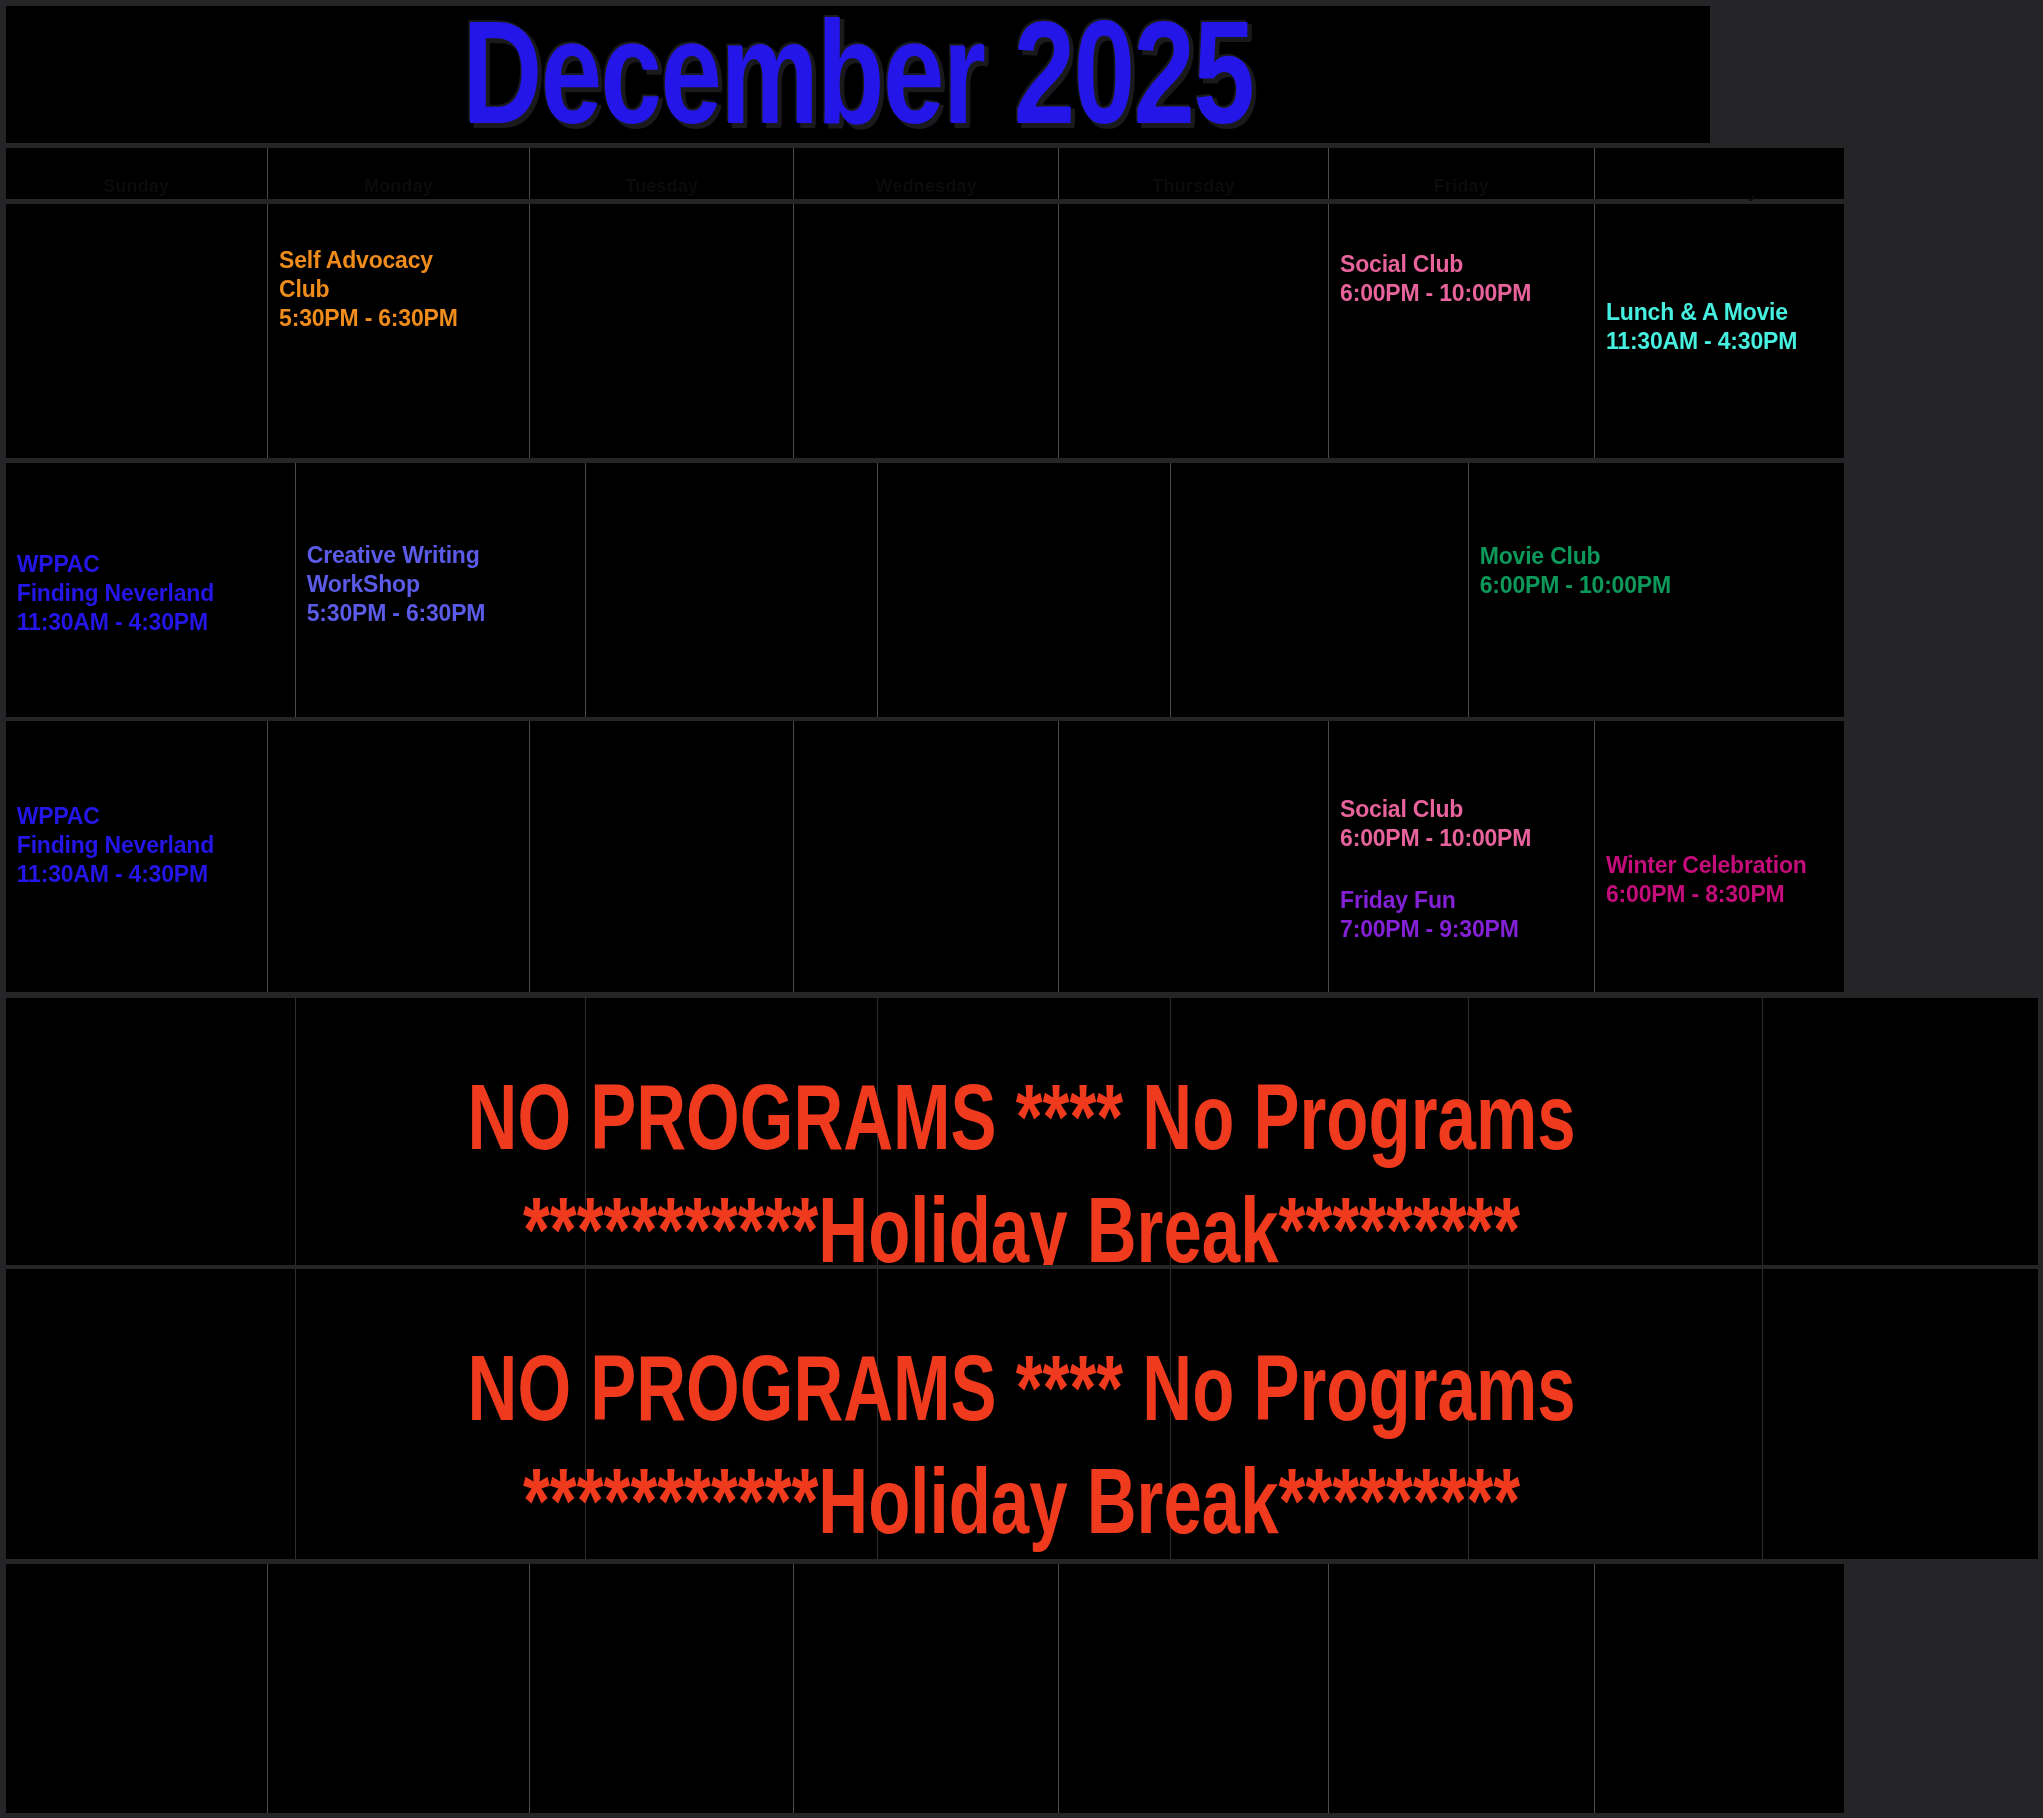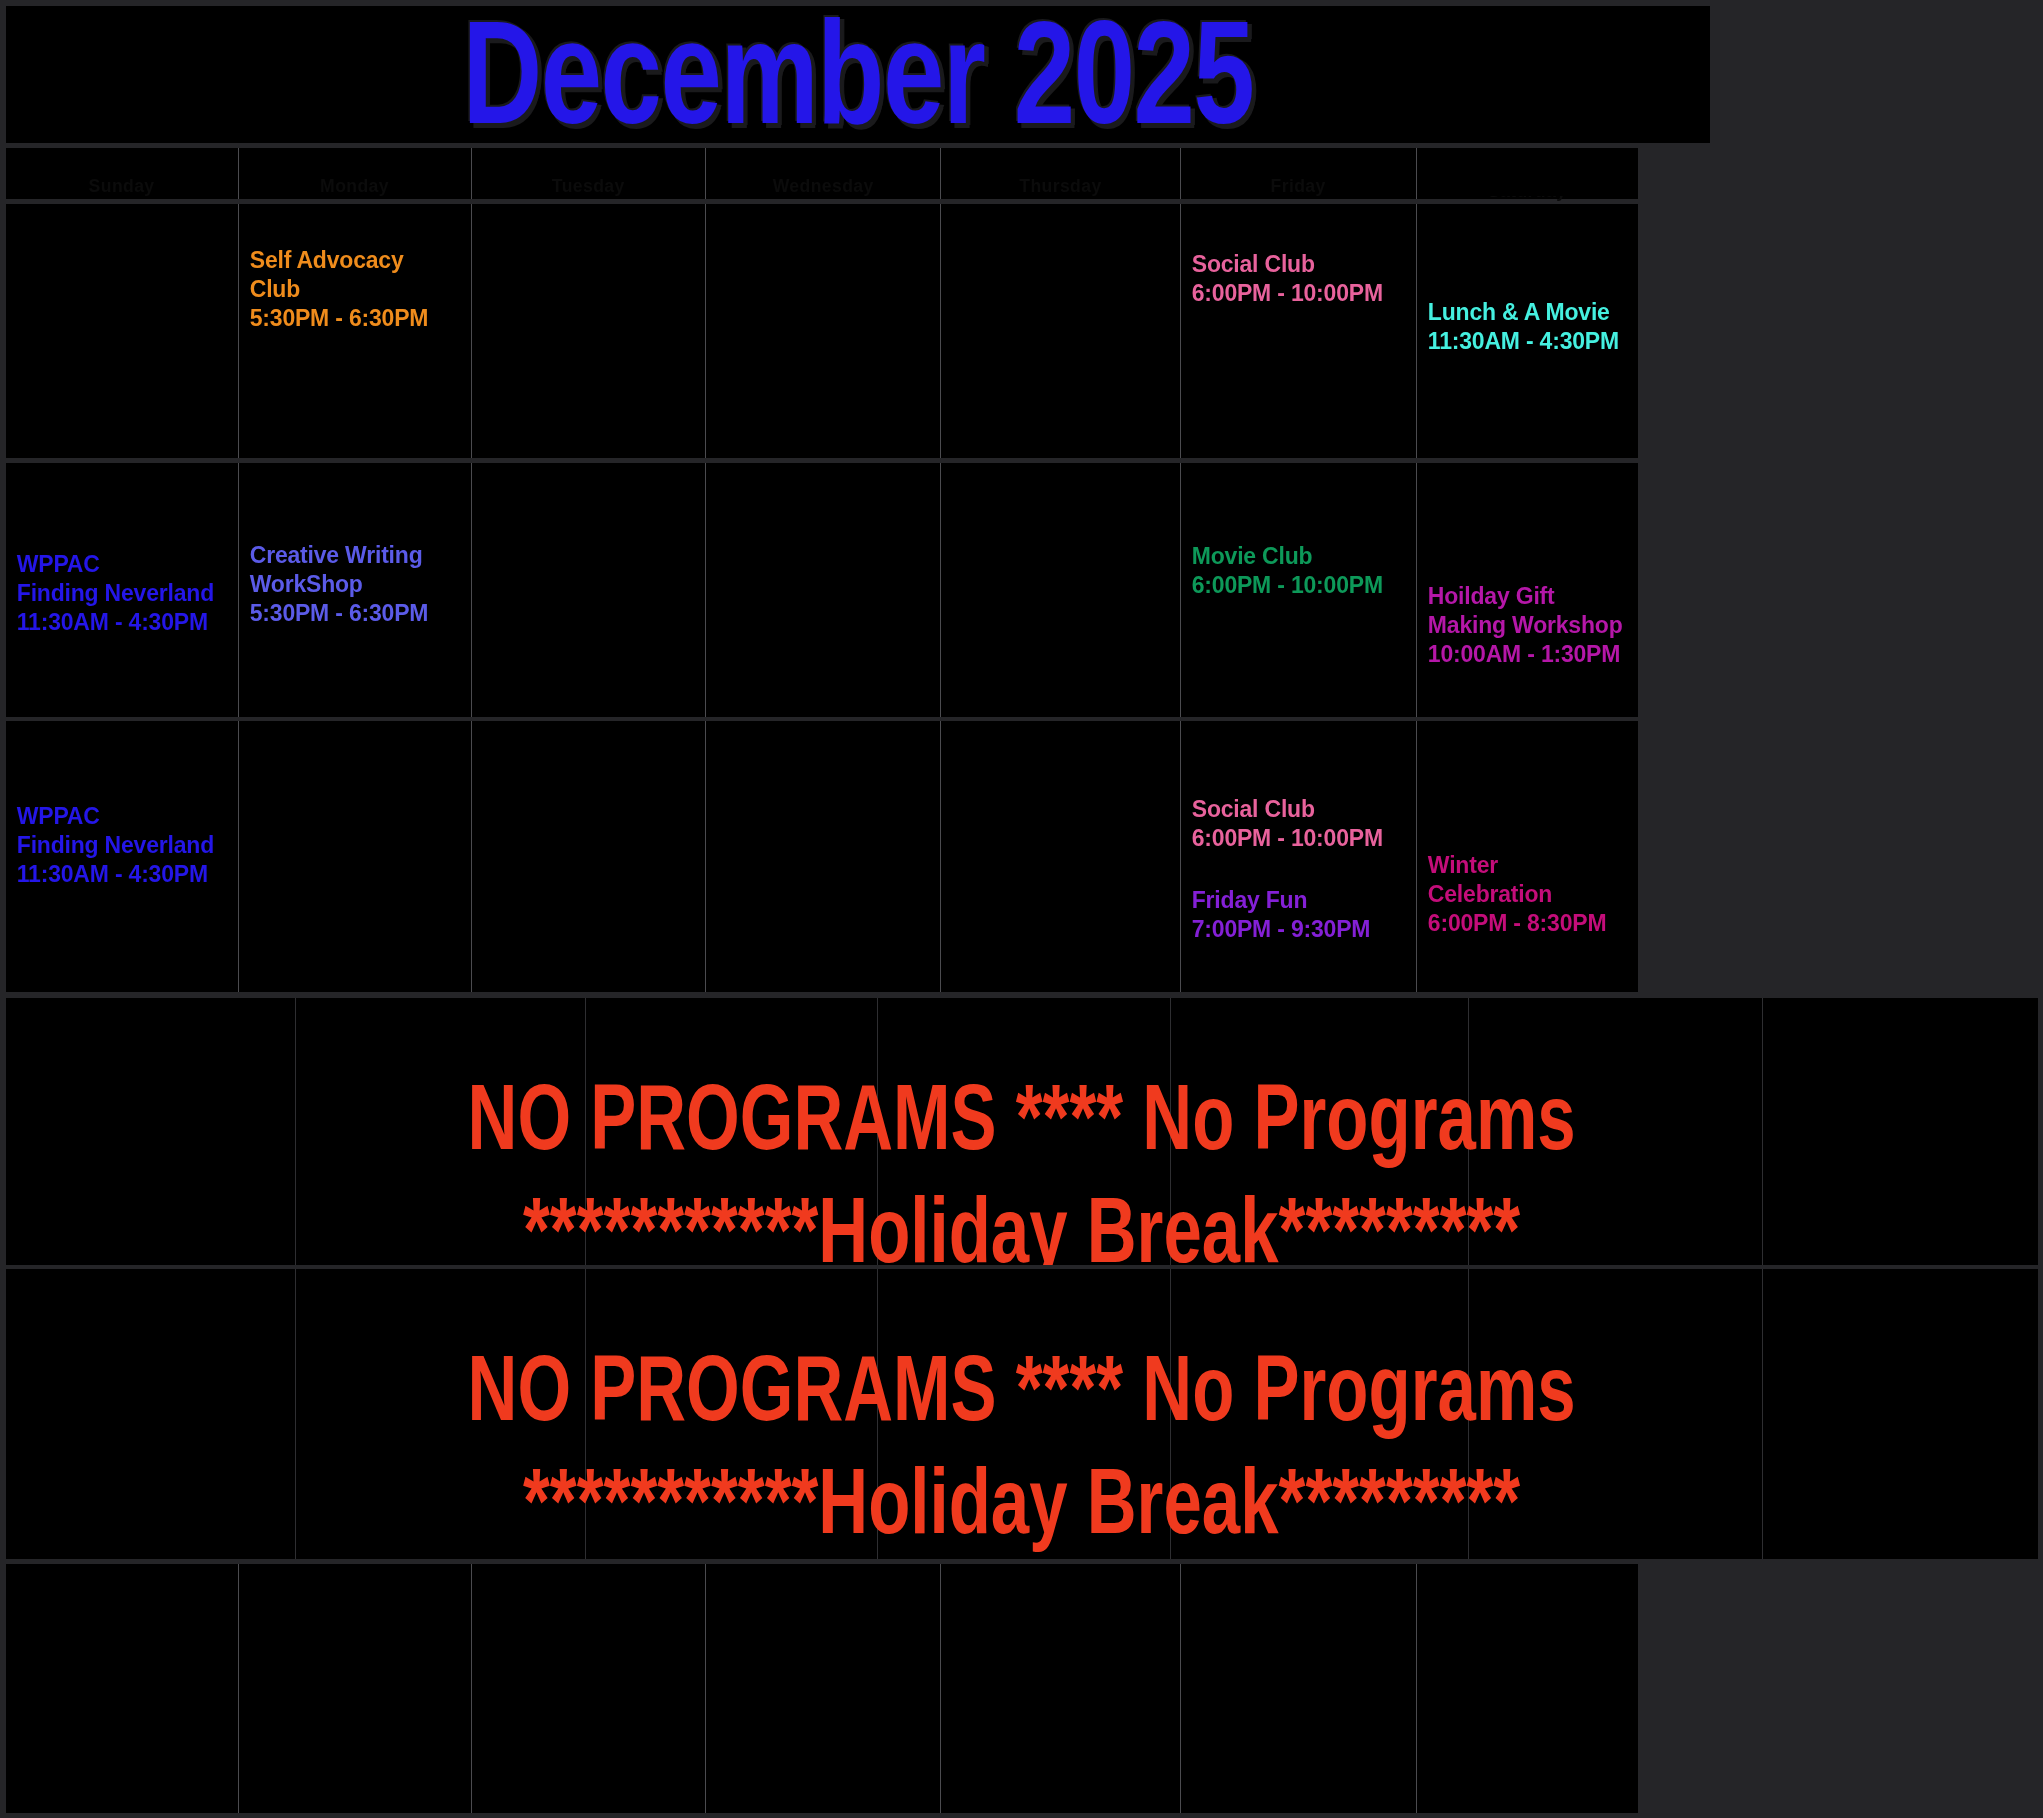--- a/index.html
+++ b/index.html
@@ -22,21 +22,21 @@
     color:#2416E8;
     transform:scaleX(0.92) scaleY(1.22);
     letter-spacing:-1.6px;
     text-shadow:4px 4px 0 #1a1a1c, -1.6px -1.6px 0 #1a1a1c, 4.8px 1.6px 0 #1a1a1c;
     white-space:nowrap;
     padding-bottom:4.8px;
   }
 
   
   .row{
-    position:absolute;left:5.6px;width:1632px;
+    position:absolute;left:5.6px;width:1838px;
     background:#000;box-sizing:border-box;
     display:flex;
   }
   .cell{
     position:relative;box-sizing:border-box;
     border-right:1.6px solid #4b4b4f;
     padding:8px 11.2px 0 11.2px;
     overflow:hidden;
   }
   .cell:last-child{border-right:none;}
@@ -154,24 +154,20 @@
       </div>
     <div class="cell c1" style="padding-top: 77px;">
         <div class="event" style="color: rgb(91, 91, 232);"><span style="display: block; white-space: pre-line;">Creative Writing
 WorkShop</span><span class="ev-time">5:30PM - 6:30PM</span></div>
       </div>
     <div class="cell c2"></div>
     <div class="cell c3"></div>
     <div class="cell c4"></div>
     <div class="cell c5" style="padding-top: 78px;">
         <div class="event" style="color: rgb(13, 153, 89);"><span style="display: block; white-space: pre-line;">Movie Club</span><span class="ev-time">6:00PM - 10:00PM</span></div>
-      </div>
-    <div class="cell c6" style="padding-top: 70px;">
-        <div class="event" style="color: rgb(181, 23, 168);"><span style="display: block; white-space: pre-line;">Hoilday Gift
-Making Workshop</span><span class="ev-time">10:00AM - 1:30PM</span></div>
       </div>
   </div>
 
   <div class="row row-3">
     <div class="cell c0" style="padding-top: 80px;">
         <div class="event" style="color: rgb(36, 22, 232);"><span style="display: block; white-space: pre-line;">WPPAC
 Finding Neverland</span><span class="ev-time">11:30AM - 4:30PM</span></div>
       </div>
     <div class="cell c1"></div>
     <div class="cell c2"></div>

